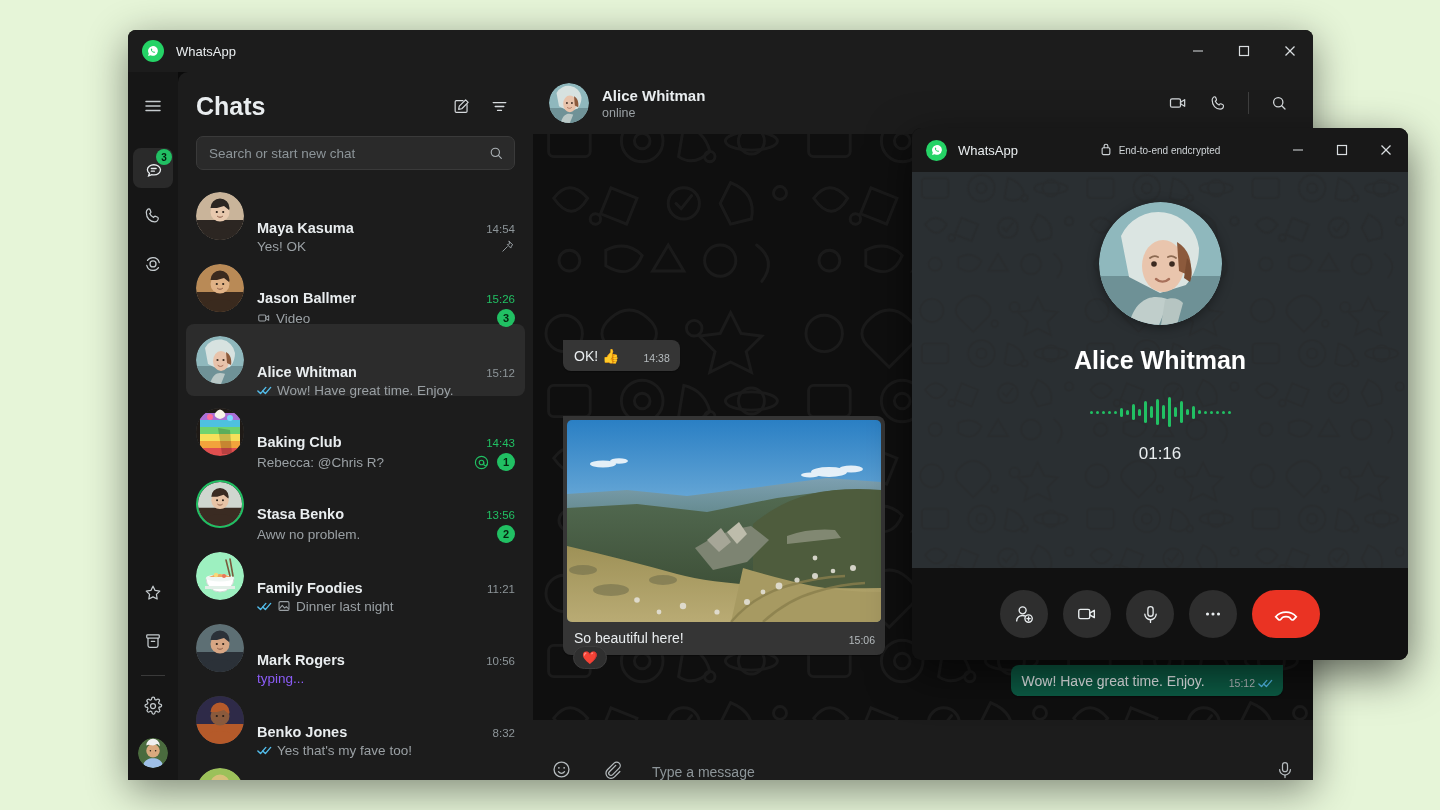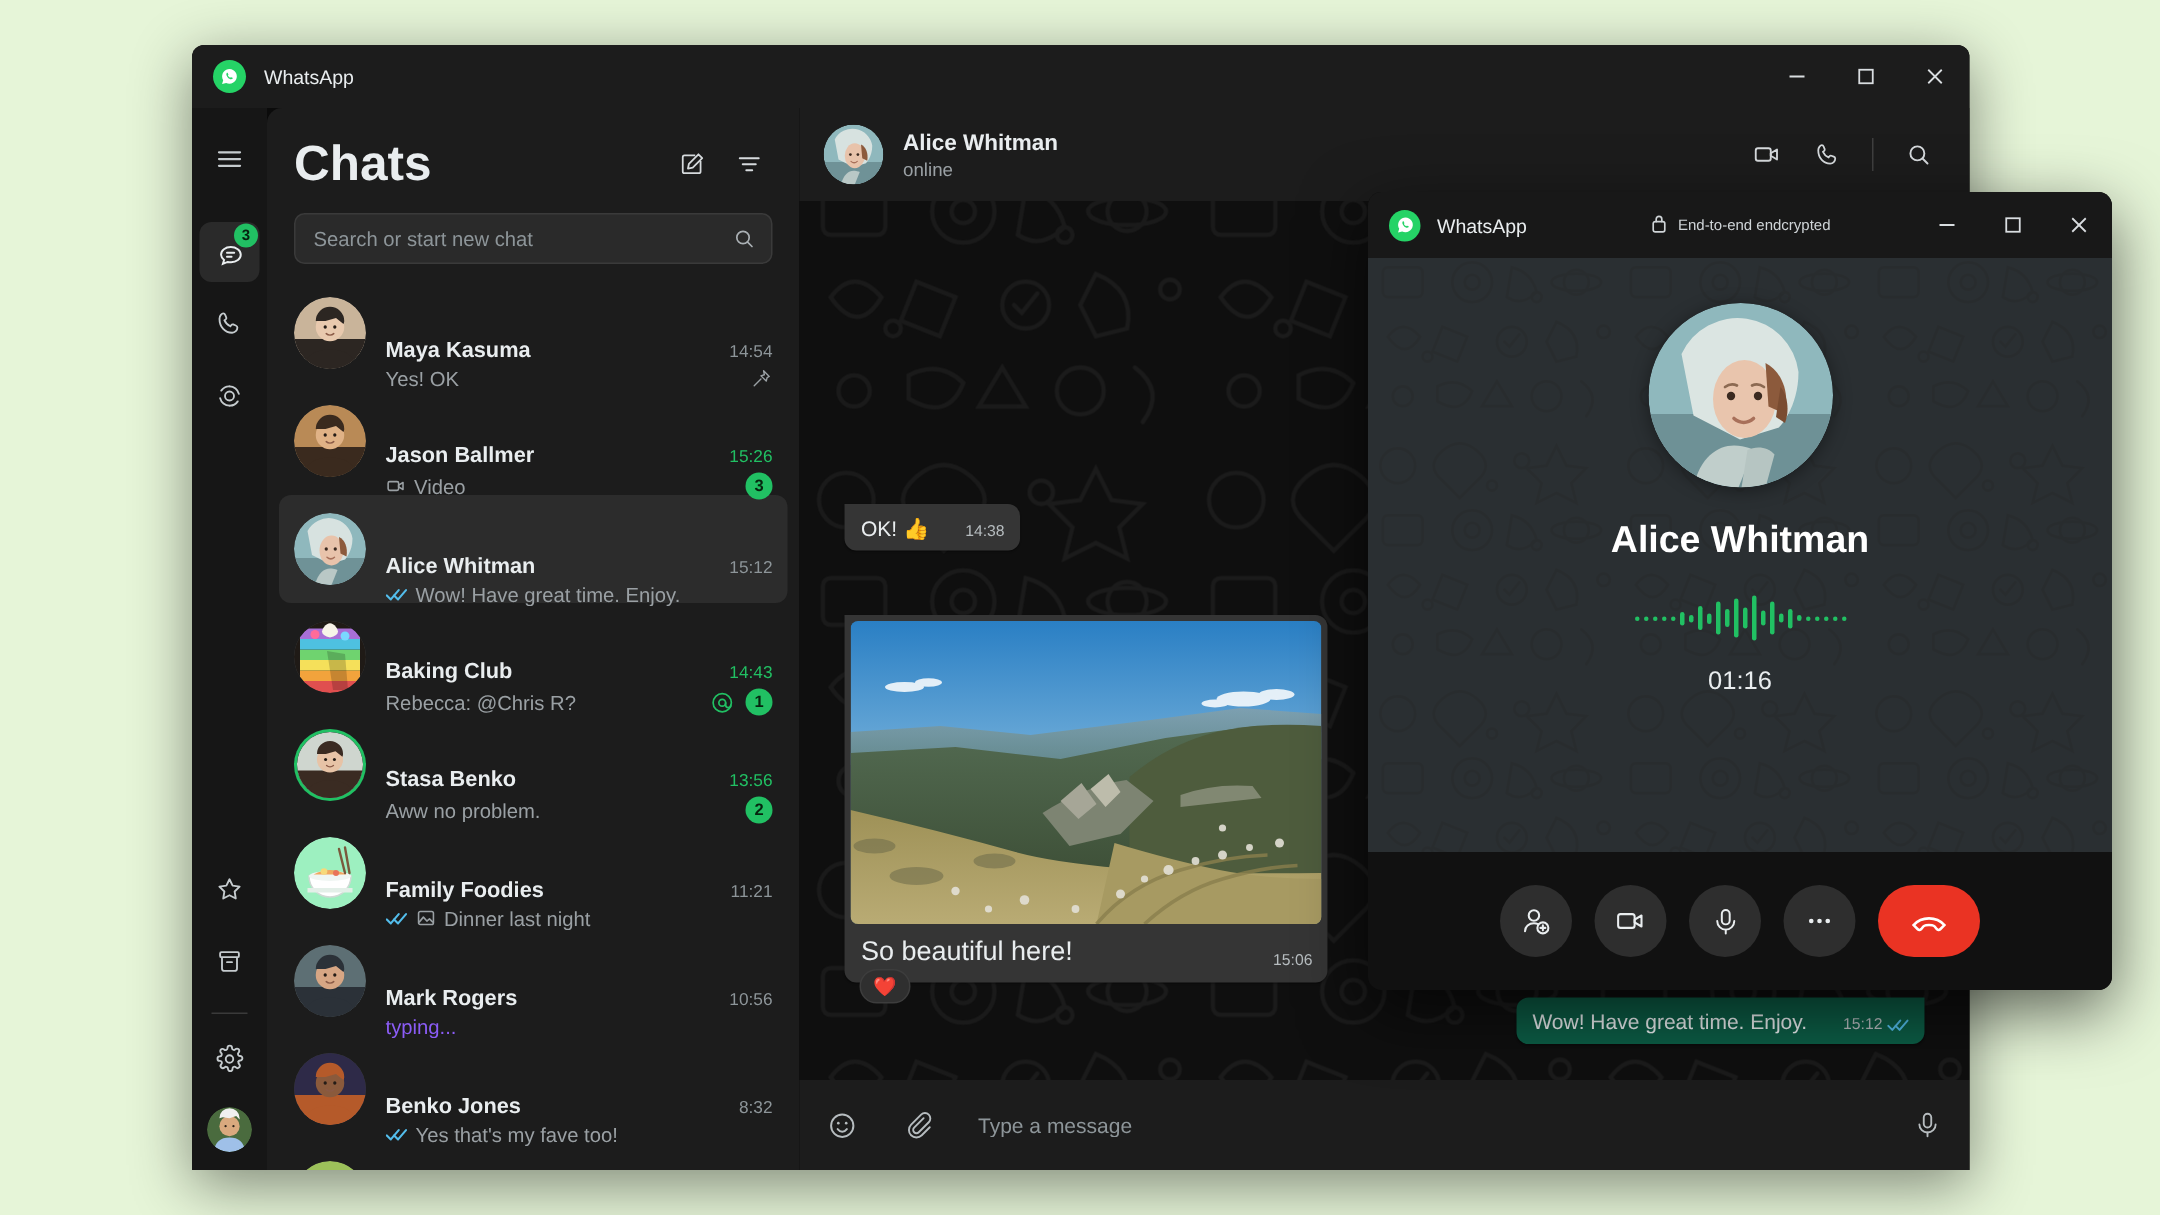--- a/index.html
+++ b/index.html
@@ -96,21 +96,21 @@
     width: 355px; flex: 0 0 355px;
     background: #1c1c1c;
     display: flex; flex-direction: column;
     border-radius: 10px 0 0 0;
     overflow: hidden;
   }
   .list-header {
     display: flex; align-items: center;
     padding: 18px 18px 8px 18px;
   }
-  .list-title { font-size: 33px; font-weight: bold; color: #e9edef; text-align: right; }
+  .list-title { font-size: 25px; font-weight: bold; color: #e9edef; text-align: right; }
   .list-header-actions { margin-left: auto; display: flex; gap: 6px; }
   .hdr-icon {
     width: 32px; height: 32px; border-radius: 6px;
     display: flex; align-items: center; justify-content: center;
     color: #d6dadd; cursor: pointer;
   }
 
   .search-wrap { padding: 6px 18px 10px; }
   .search-box {
     height: 34px; background: #2a2a2a;
@@ -224,33 +224,33 @@
     box-shadow: 0 1px 1px rgba(0,0,0,.3);
   }
   .img-photo {
     width: 314px; height: 202px; border-radius: 5px; overflow: hidden;
     display: block; position: relative;
   }
   .img-cap {
     display: flex; align-items: flex-end;
     padding: 7px 6px 4px 7px; gap: 8px;
   }
-  .img-cap .btext { font-size: 18px; color: #e9edef; }
+  .img-cap .btext { font-size: 14px; color: #e9edef; }
   .img-cap .bmeta { margin-left: auto; }
   .reaction {
     position: absolute; left: 10px; bottom: -14px;
     background: #2f2f2f; border: 1px solid #3d3d3d;
     border-radius: 12px; height: 23px; padding: 0 8px;
     display: flex; align-items: center; font-size: 12.5px;
   }
 
   .composer {
     min-height: 60px; flex: 0 0 60px;
     background: #1c1c1c;
-    display: flex; align-items: center;
+    display: flex; align-items: flex-end;
     padding: 0 18px; gap: 30px;
   }
   .comp-ico { color: #b6bcbf; display: flex; cursor: pointer; }
   .comp-input {
     flex: 1; background: transparent; border: none; outline: none;
     color: #e9edef; font-size: 14px;
     font-family: "Liberation Sans", sans-serif;
   }
   .comp-input::placeholder { color: #8d9599; }
 

